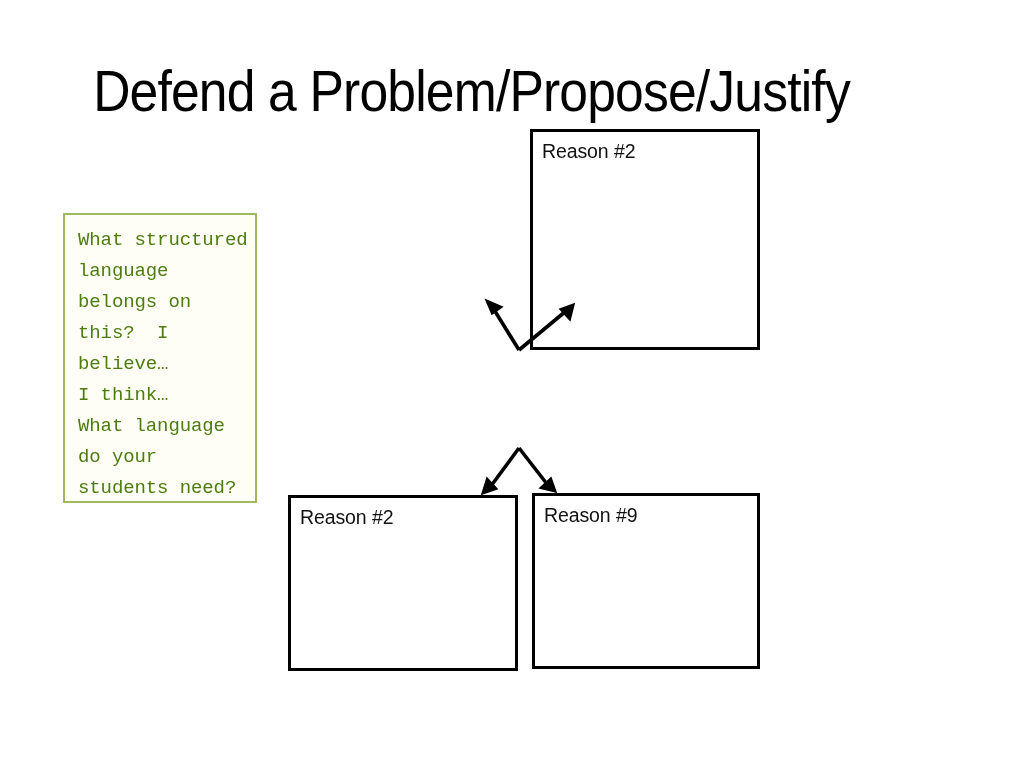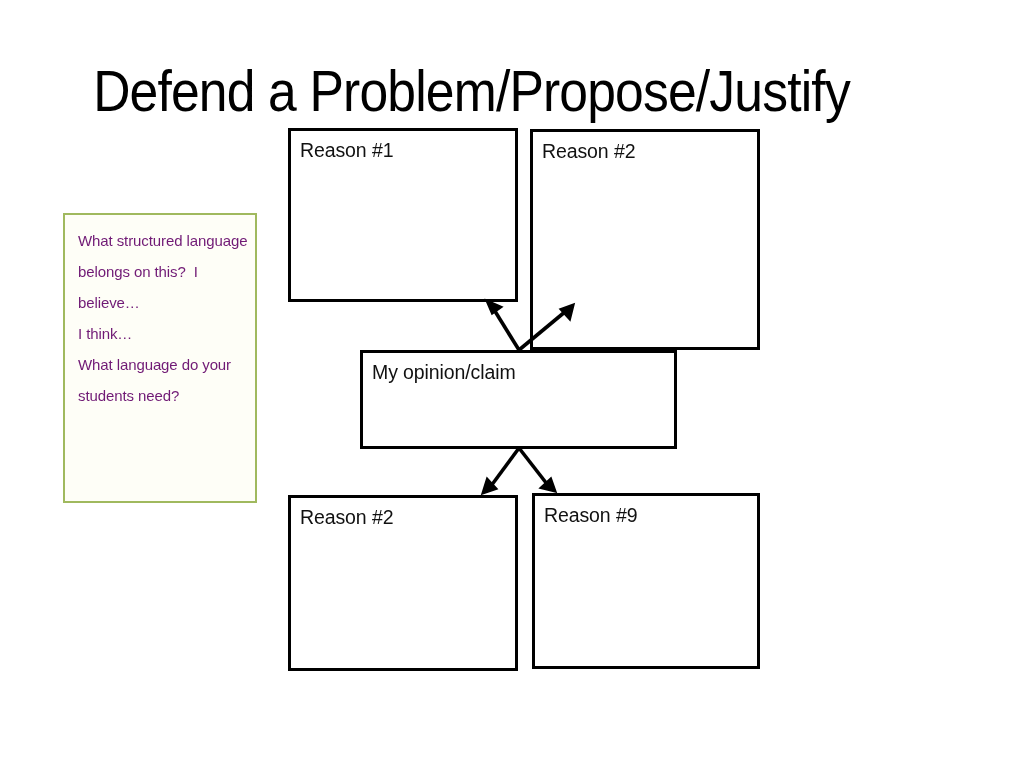--- a/index.html
+++ b/index.html
@@ -53,23 +53,23 @@
     height: 290px;
     box-sizing: border-box;
     border: 2px solid #A0B95E;
     background: #FEFEF7;
   }
   .note-text {
     position: absolute;
     left: 13px;
     top: 10px;
     width: 176px;
-    color: #701a75;
-    font-family: Liberation Sans, sans-serif;
-    font-size: 15px;
+    color: #4d7c0f;
+    font-family: Liberation Mono, monospace;
+    font-size: 19px;
     line-height: 31px;
     font-weight: 400;
     letter-spacing: -0.1px;
     white-space: pre-wrap;
   }
 
   
   .node {
     position: absolute;
     box-sizing: border-box;
@@ -111,31 +111,25 @@
 <div id="slide">
 
   <div class="slide-title">Defend a Problem/Propose/Justify</div>
 
   <div class="note-box">
     <div class="note-text">What structured language belongs on this?  I believe…
 I think…
 What language do your students need?</div>
   </div>
 
-  <div class="node" id="node-reason1">
-    <div class="node-label">Reason #1</div>
-  </div>
 
   <div class="node" id="node-reason2">
     <div class="node-label">Reason #2</div>
   </div>
 
-  <div class="node" id="node-claim">
-    <div class="node-label">My opinion/claim</div>
-  </div>
 
   <div class="node" id="node-reason3">
     <div class="node-label">Reason #2</div>
   </div>
 
   <div class="node" id="node-reason4">
     <div class="node-label">Reason #9</div>
   </div>
 
   <svg id="connectors" viewBox="0 0 1024 768">

